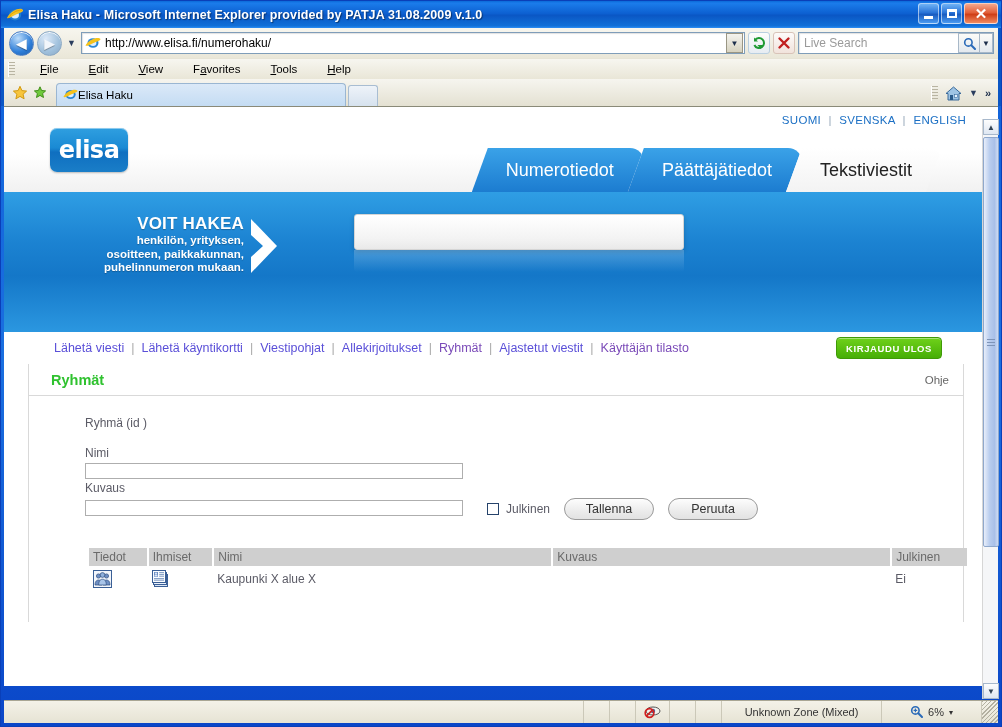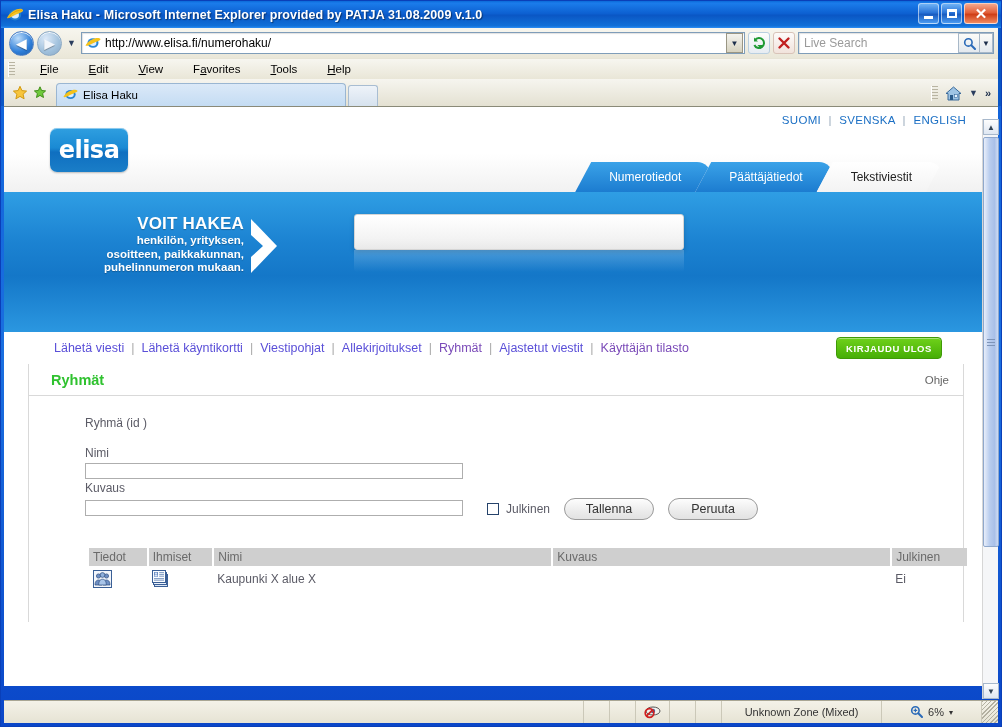--- a/index.html
+++ b/index.html
@@ -126,21 +126,21 @@
     height: 27px; display:flex; align-items:flex-end;
     background: linear-gradient(to bottom,#f6f5ef,#e4e1d2);
     padding-left: 6px; position:relative;
   }
   .favstar { width:20px;height:20px; margin-bottom:3px; display:flex;align-items:center;justify-content:center;}
   .browser-tab {
     height: 23px; width: 290px; margin-left: 6px;
     background: linear-gradient(to bottom,#dbe9f8,#c4dcf3);
     border: 1px solid #9ab6d2; border-bottom: none;
     border-radius: 4px 4px 0 0;
-    display:flex; align-items:center; padding-left:6px; gap:5px;
+    display:flex; align-items:center; padding-left:6px; 
     font-size: 11.5px; color:#000;
   }
   .newtab {
     height: 21px; width: 30px; margin-left: 2px;
     background: linear-gradient(to bottom,#eef3f9,#d6e2ee);
     border: 1px solid #a8bdd2; border-bottom:none; border-radius: 3px 3px 0 0;
   }
   #tabbar-right { position:absolute; right:4px; bottom:2px; display:flex;align-items:center;gap:2px;}
 
   
@@ -170,23 +170,23 @@
     width: 78px; height: 44px; border-radius: 7px;
     background: linear-gradient(to bottom,#2f9fe0 0%,#1a8ad4 45%,#0f6fc0 55%,#1a7ec8 100%);
     box-shadow: 0 1px 2px rgba(0,0,0,.25), inset 0 1px 0 rgba(255,255,255,.45);
     display:flex;align-items:center;justify-content:center;
   }
   #logo span { color:#fff; font-size:24px; font-weight:600; letter-spacing:-.5px; font-family:"DejaVu Sans",sans-serif;}
 
   
   #site-tabs { position:absolute; left: 0; right:0; top: 37px; height: 48px; display:flex; justify-content:flex-end; align-items:flex-end; padding-right:46px;}
   .site-tab {
-    height: 30px; padding: 0 30px 0 34px; margin-left: -16px;
+    height: 44px; padding: 0 30px 0 34px; margin-left: -16px;
     display:flex; align-items:center; justify-content:center;
-    font-size: 12px; color:#fff; position:relative;
+    font-size: 18px; color:#fff; position:relative;
     background: linear-gradient(to bottom,#3aa2e8,#1c7cd0);
     border-radius: 6px 14px 0 0;
     transform: skewX(0deg);
     clip-path: polygon(16px 0, 100% 0, calc(100% - 16px) 100%, 0 100%);
   }
   .site-tab:first-child { border-radius: 10px 14px 0 0; }
   .site-tab.active {
     background: linear-gradient(to bottom,#ffffff,#f3f3f3);
     color:#222; z-index:3;
   }

